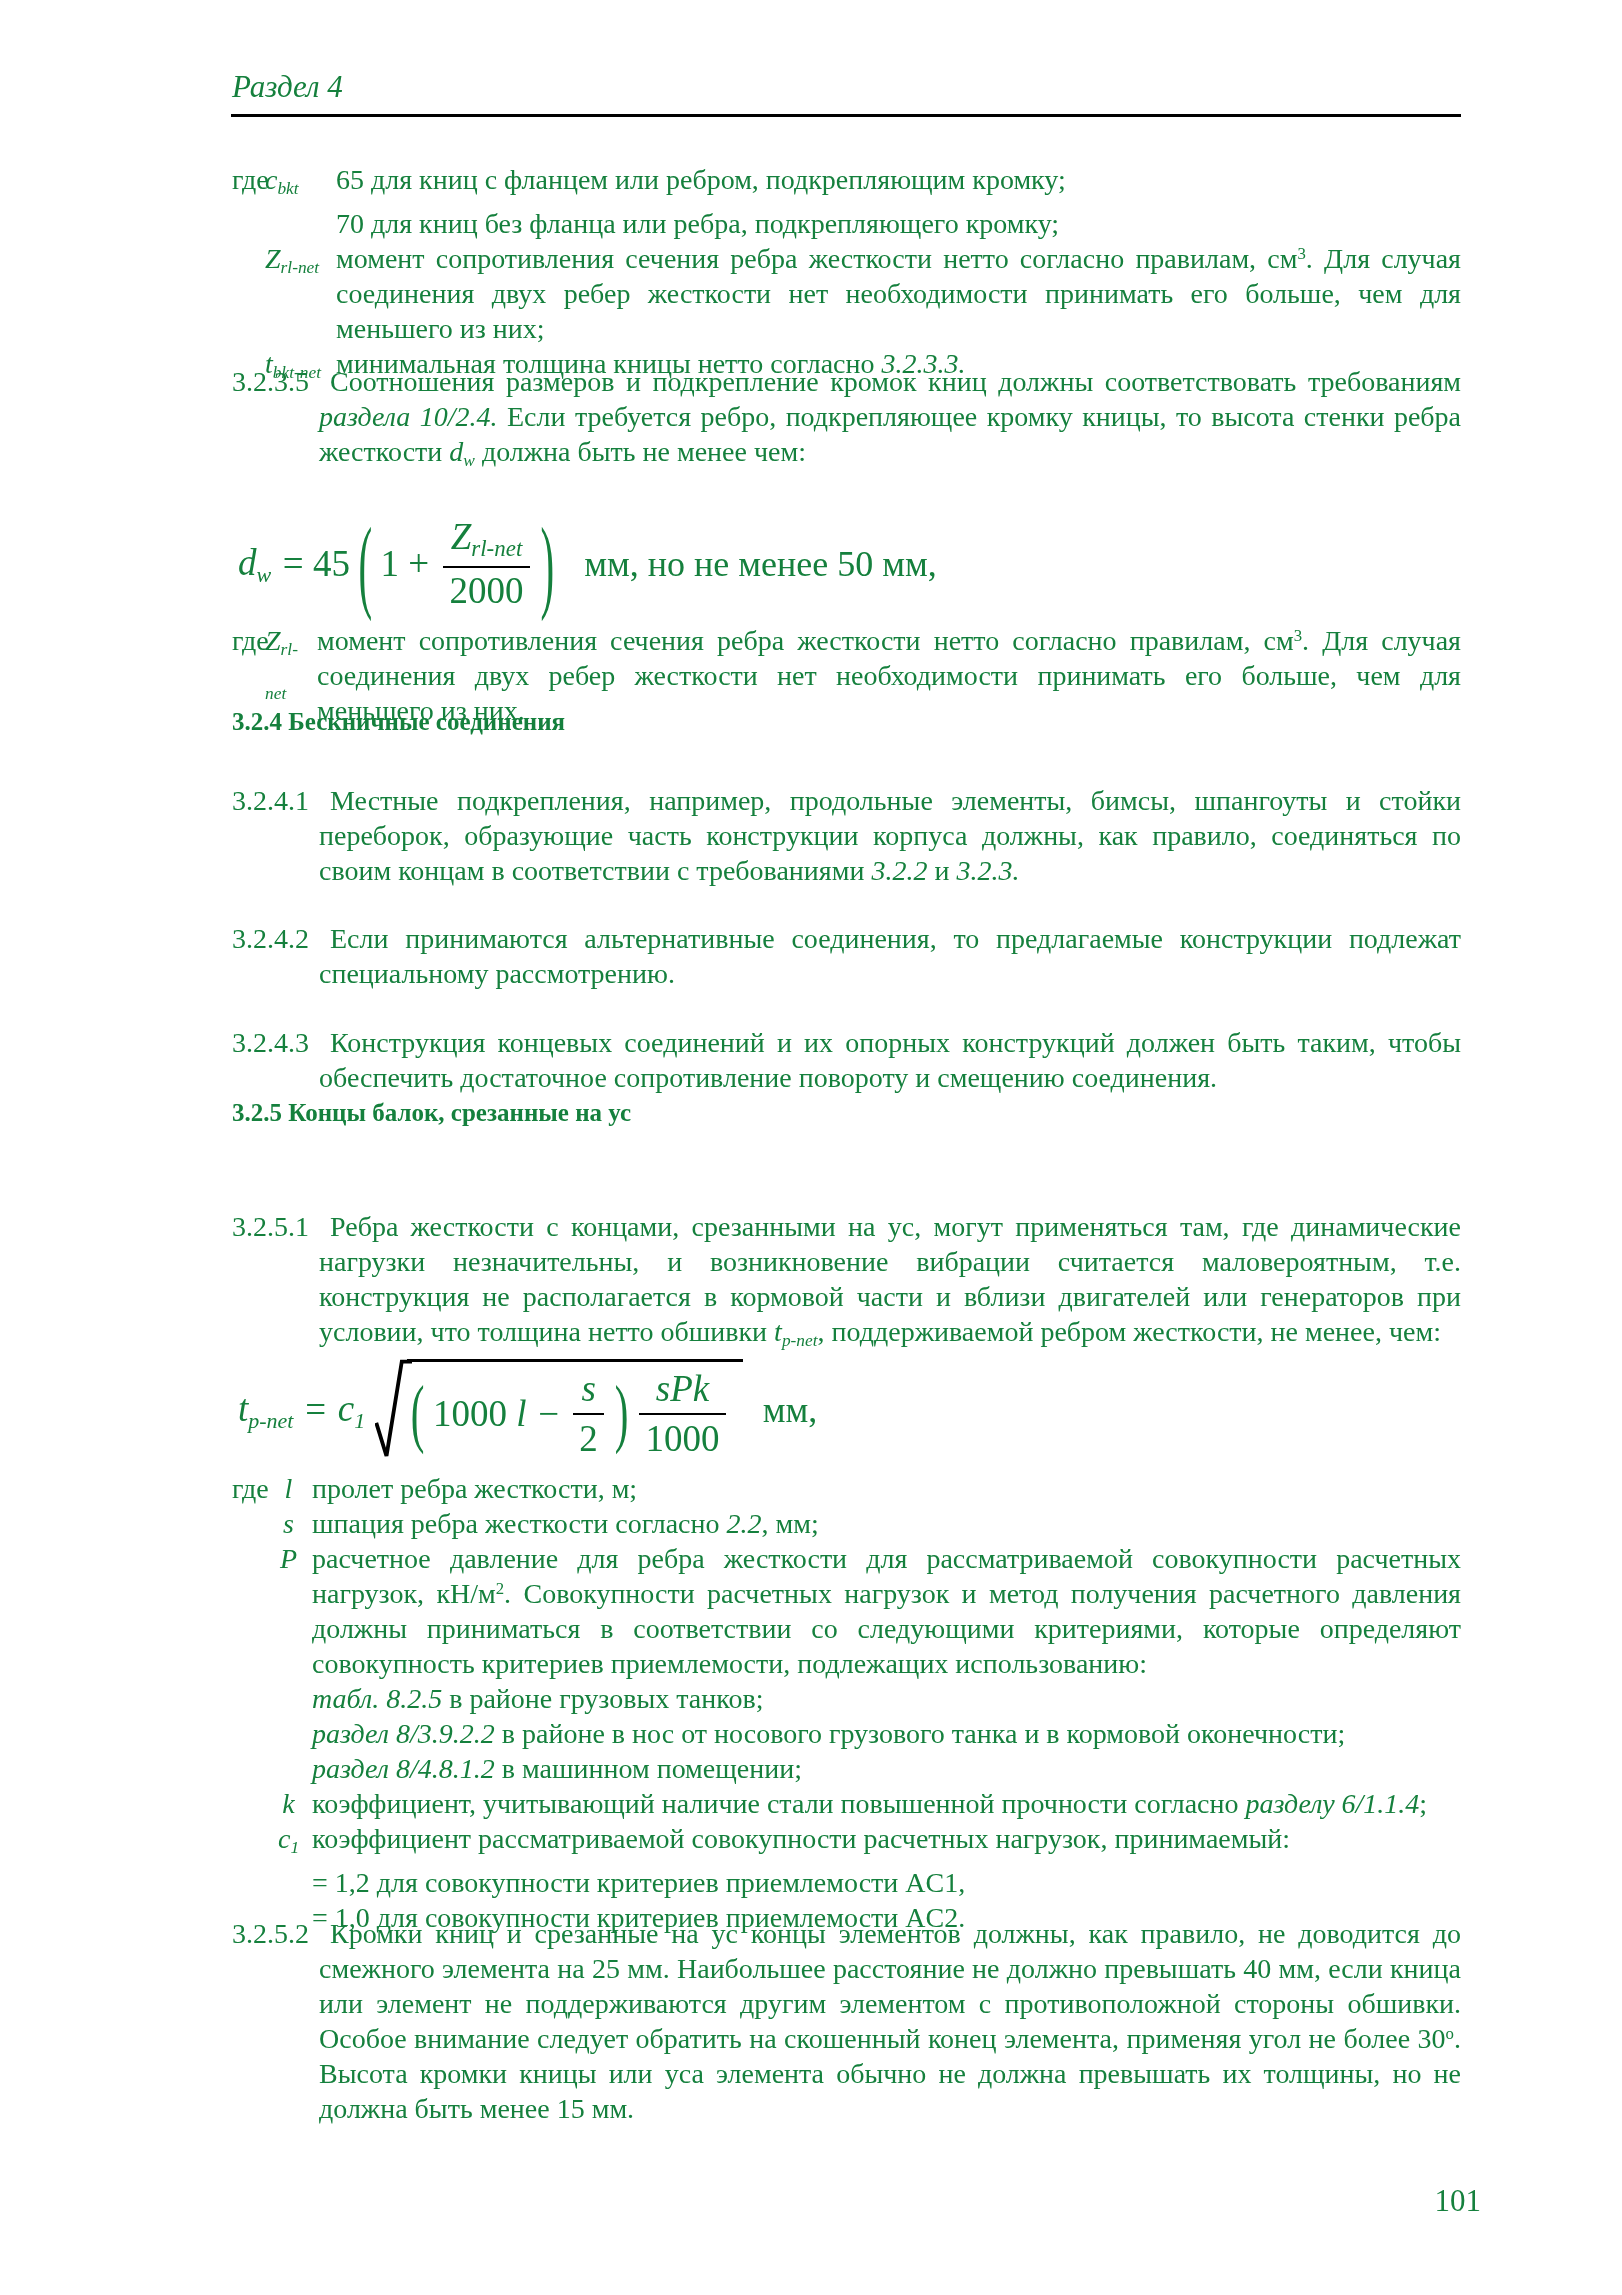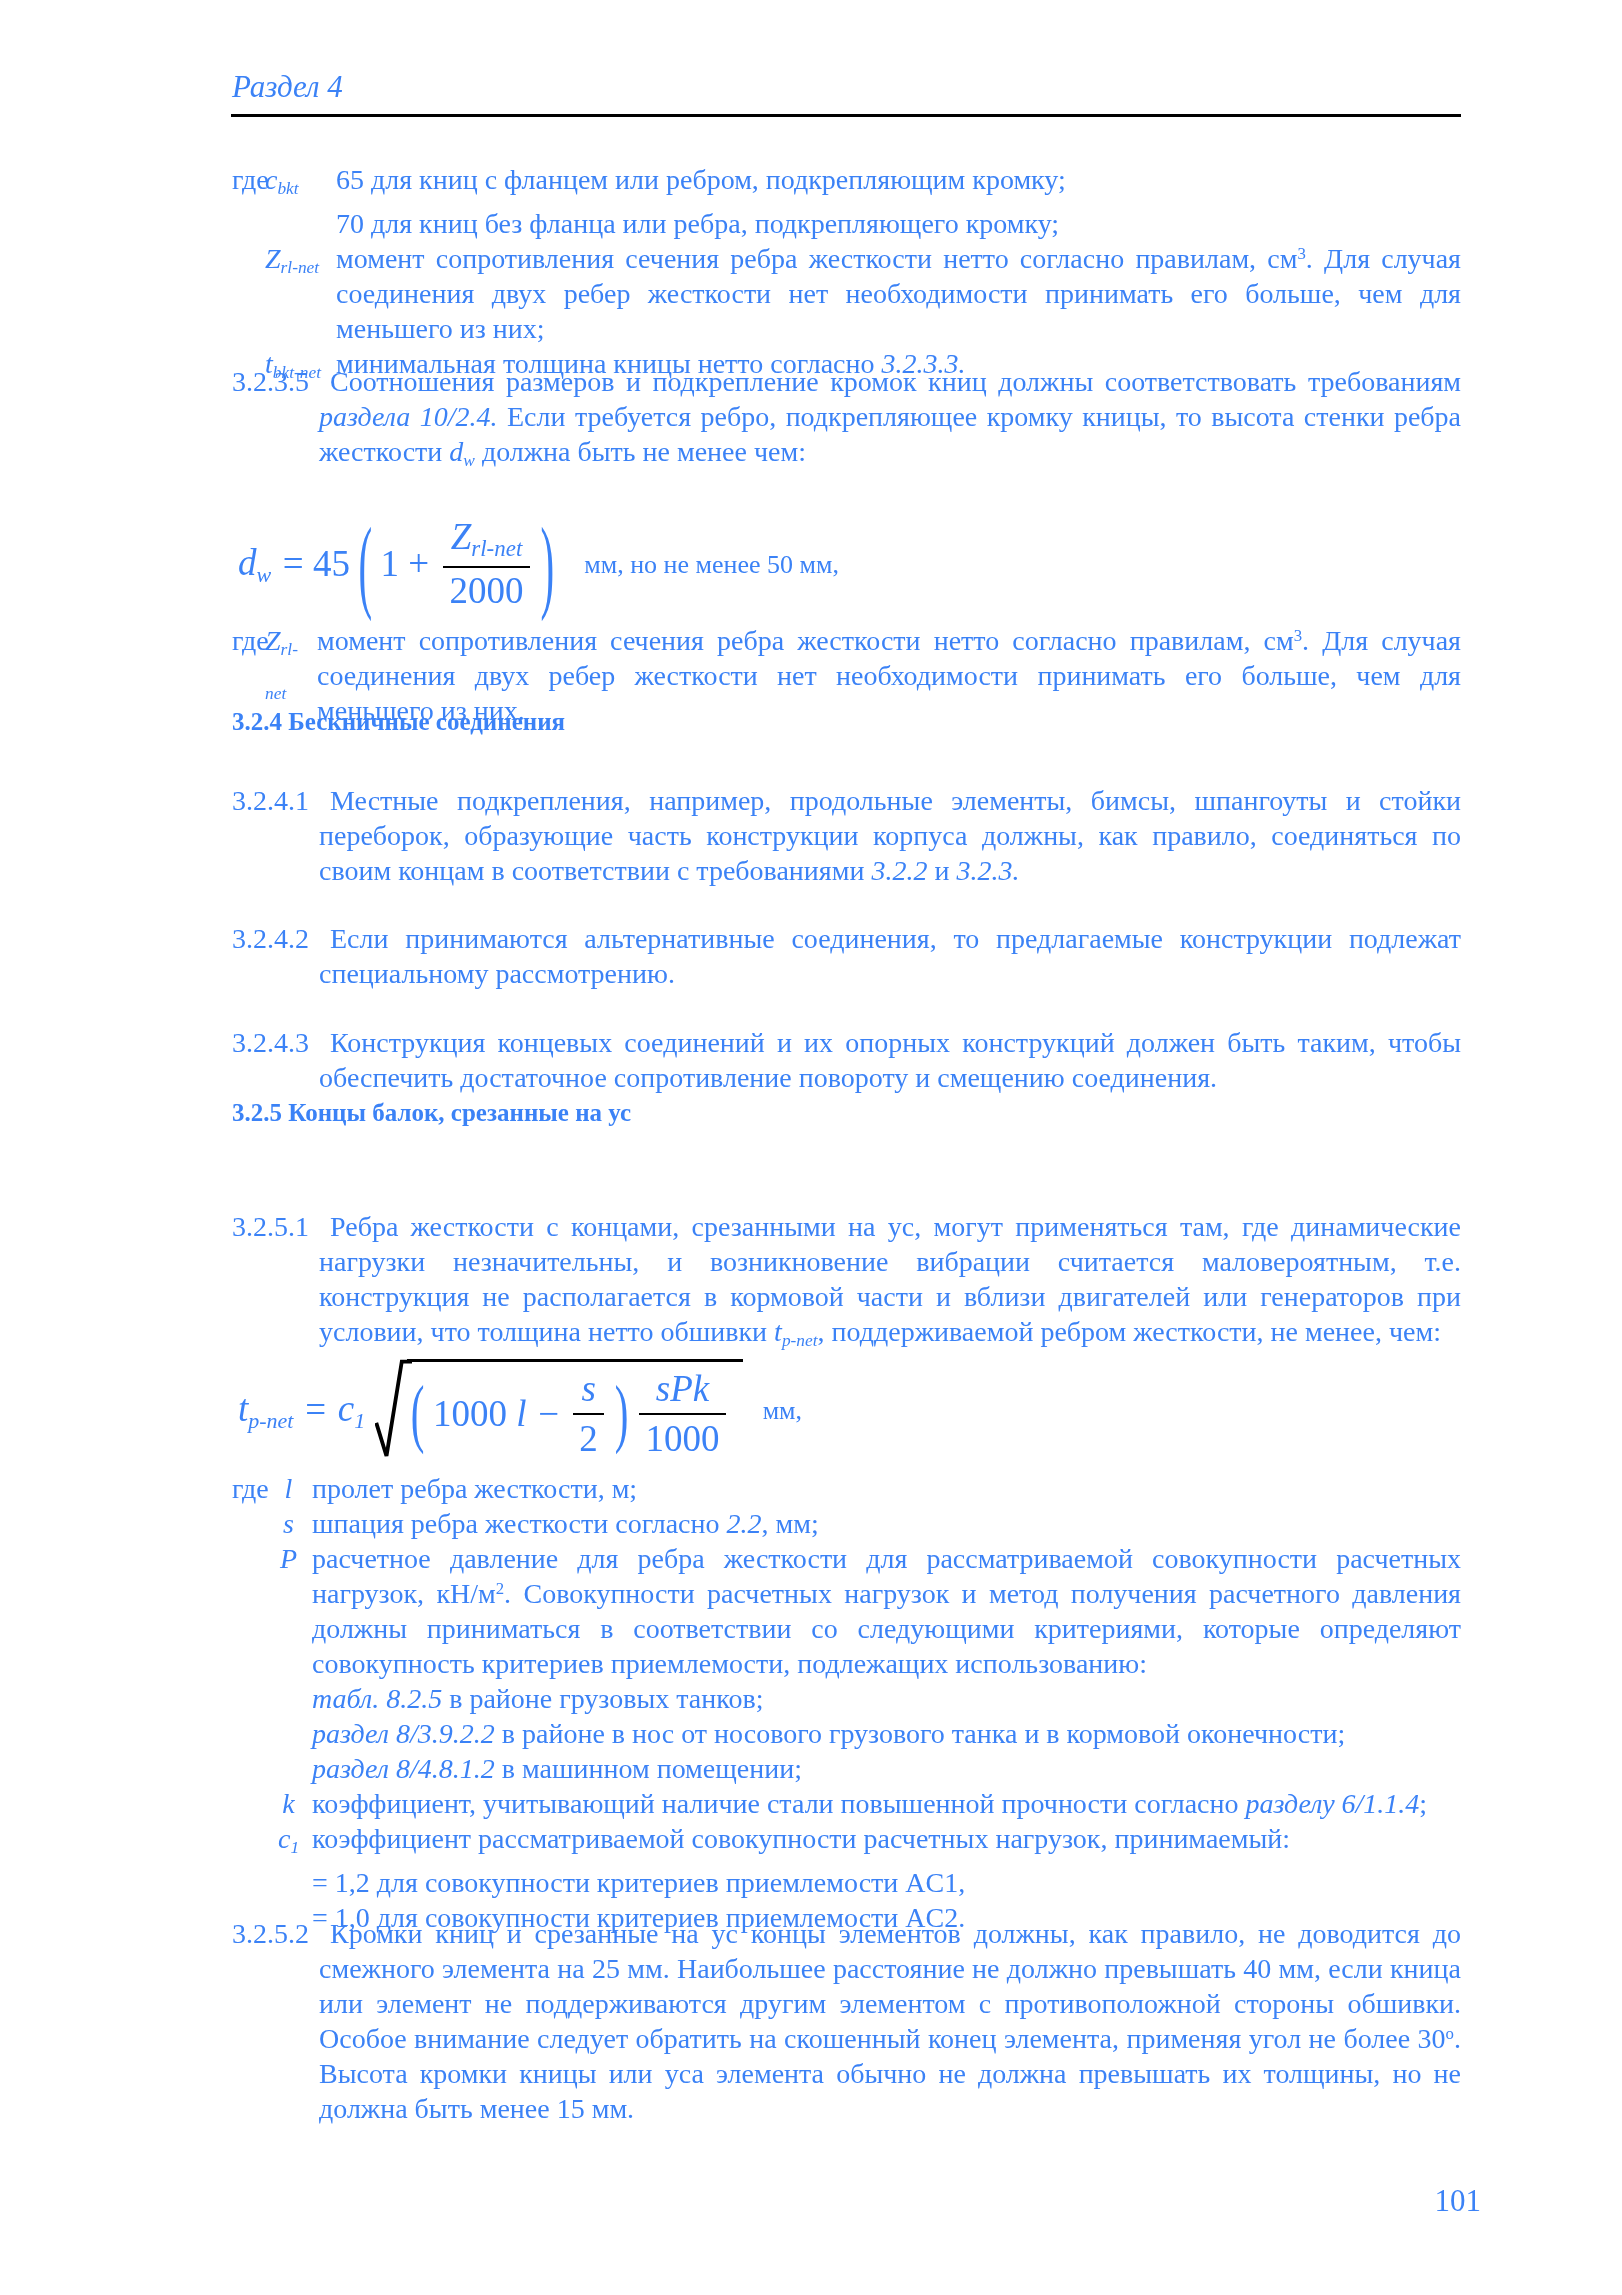--- a/index.html
+++ b/index.html
@@ -2,21 +2,21 @@
 <html style="font-size:10.5px"><head>
 <meta charset="utf-8">
 <style>
   html,body{margin:0;padding:0;background:#e8e8e8;}
   .page{
     position:relative;
     width:1622px;height:2295px;
     margin:0 auto;
     background:#ffffff;
     font-family:"Liberation Serif","DejaVu Serif",serif;
-    color:#3b82f6;
+    color:#15803d;
     font-size:28px;
     line-height:35px;
     box-sizing:border-box;
   }
   .abs{position:absolute;left:232px;width:1229px;box-sizing:border-box;}
 
   
   .title{font-style:italic;font-size:31px;line-height:37px;}
   .rule{left:231px;width:1230px;height:3.3px;background:#000;}
 
@@ -47,21 +47,21 @@
   .frac{display:inline-flex;flex-direction:column;align-items:center;margin:0 7.9px;}
   .frac .fnum{padding:0 6.5px 4.6px;text-align:center;}
   .frac .fden{border-top:2.6px solid #000;padding:4.6px 6.5px 0;text-align:center;align-self:stretch;}
   .paren{display:inline-block;font-size:41px;font-weight:400;margin:0 2.6px;}
   .p-big{transform:scaleY(2.55);}
   .p-mid{transform:scaleY(1.85);}
   .sqrt{display:inline-flex;align-items:stretch;margin-left:3.9px;}
   .radsvg{width:37px;flex:0 0 37px;}
   .radicand{display:inline-flex;align-items:center;border-top:3.3px solid #000;
             padding:3.9px 9.2px 0 1.3px;margin-left:-5.2px;}
-  .ftail{margin-left:27.5px;font-size:26px;}
+  .ftail{margin-left:27.5px;font-size:36px;}
 
   .pagenum{width:1249px;text-align:right;font-size:31px;}
 </style>
 </head>
 <body>
 
 <div class="page">
 
   <div class="abs title" style="top:68px">
     <span>Раздел 4</span>

